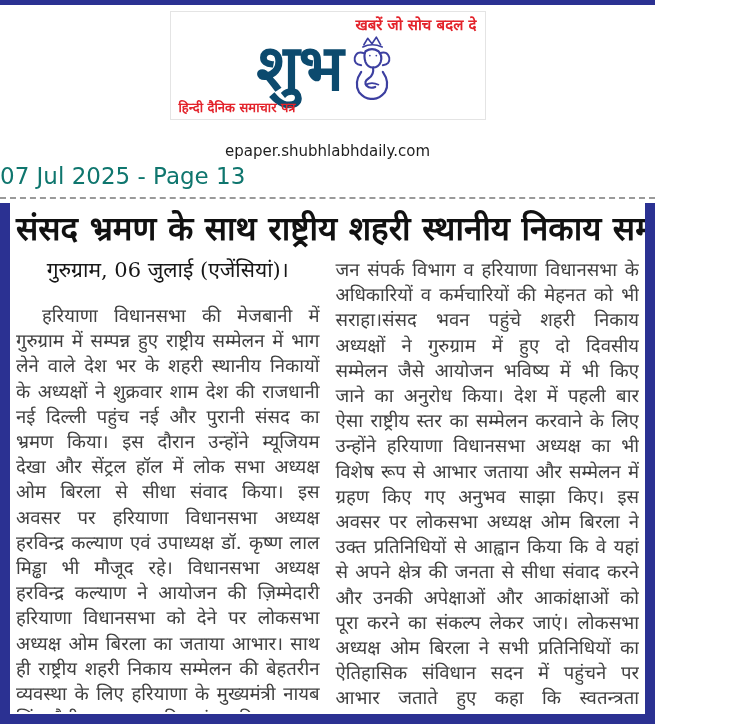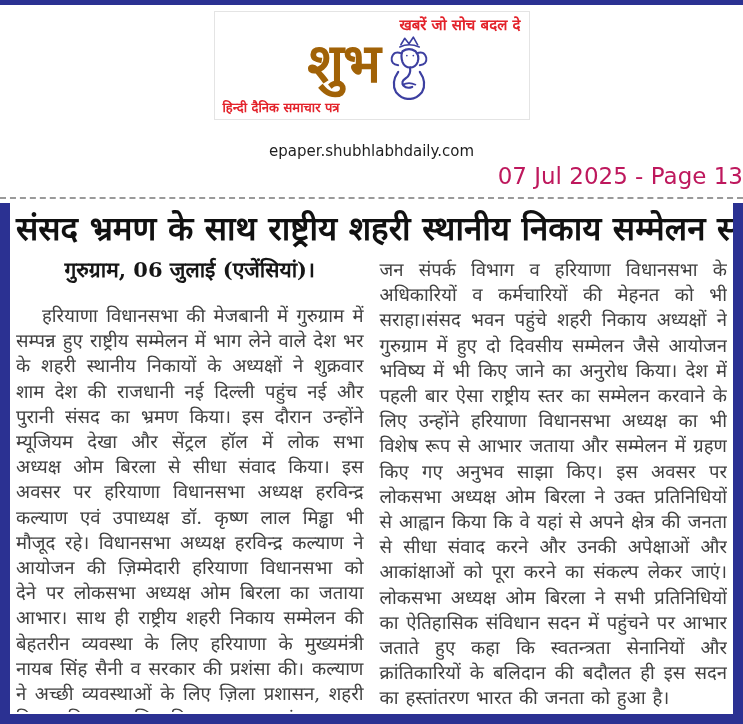--- a/index.html
+++ b/index.html
@@ -1,18 +1,18 @@
 <!DOCTYPE html>
 <html lang="hi"><head>
 <meta charset="utf-8">
 <style>
   html, body { margin: 0; padding: 0; background: #ffffff; }
   .page {
     position: relative;
-    width: 743px;
+    width: 655px;
     height: 724px;
     background: #ffffff;
     overflow: hidden;
     display: flex;
     flex-direction: column;
     font-family: "DejaVu Sans", sans-serif;
   }
   .topbar {
     height: 5px;
     width: 100%;
@@ -37,49 +37,49 @@
     font-family: "DejaVu Serif", serif;
   }
   .logo-row {
     display: flex;
     align-items: center;
     justify-content: center;
     gap: 2px;
     margin-top: -2px;
   }
   .logo-text {
-    color: #a16207;
+    color: #0c4a6e;
     font-weight: 900;
-    font-size: 54px;
+    font-size: 64px;
     line-height: 62px;
-    font-family: Liberation Mono, monospace;
+    font-family: Liberation Sans, sans-serif;
     letter-spacing: -1px;
   }
   .ganesha { display: inline-block; width: 54px; height: 72px; }
   .subtitle {
     color: #e3232b;
     font-weight: 700;
     font-size: 13px;
     line-height: 15px;
     margin-top: -4px;
     font-family: "DejaVu Serif", serif;
   }
   .site-line {
     text-align: center;
     font-size: 15px;
     line-height: 25px;
     color: #1e1e1e;
     margin-top: 19px;
     flex: 0 0 auto;
   }
   .date-line {
-    text-align: right;
+    text-align: left;
     font-size: 23px;
     line-height: 25px;
-    color: #be185d;
+    color: #0f766e;
     flex: 0 0 auto;
   }
   .dotted-sep {
     border-top: 2px dashed #9a9a9a;
     width: 100%;
     margin-top: 8px;
     flex: 0 0 auto;
   }
   .article {
     flex: 1 1 auto;
@@ -105,21 +105,21 @@
   }
   .columns {
     display: flex;
     gap: 16px;
     flex: 1 1 auto;
     overflow: hidden;
   }
   .col { flex: 1 1 0; min-width: 0; }
   .dateline {
     text-align: center;
-    font-weight: 700;
+    font-weight: 400;
     font-size: 21px;
     line-height: 26px;
     color: #161616;
     font-family: "DejaVu Serif", serif;
   }
   .body-text {
     margin: 0;
     text-align: justify;
     font-size: 18.5px;
     line-height: 25.2px;

